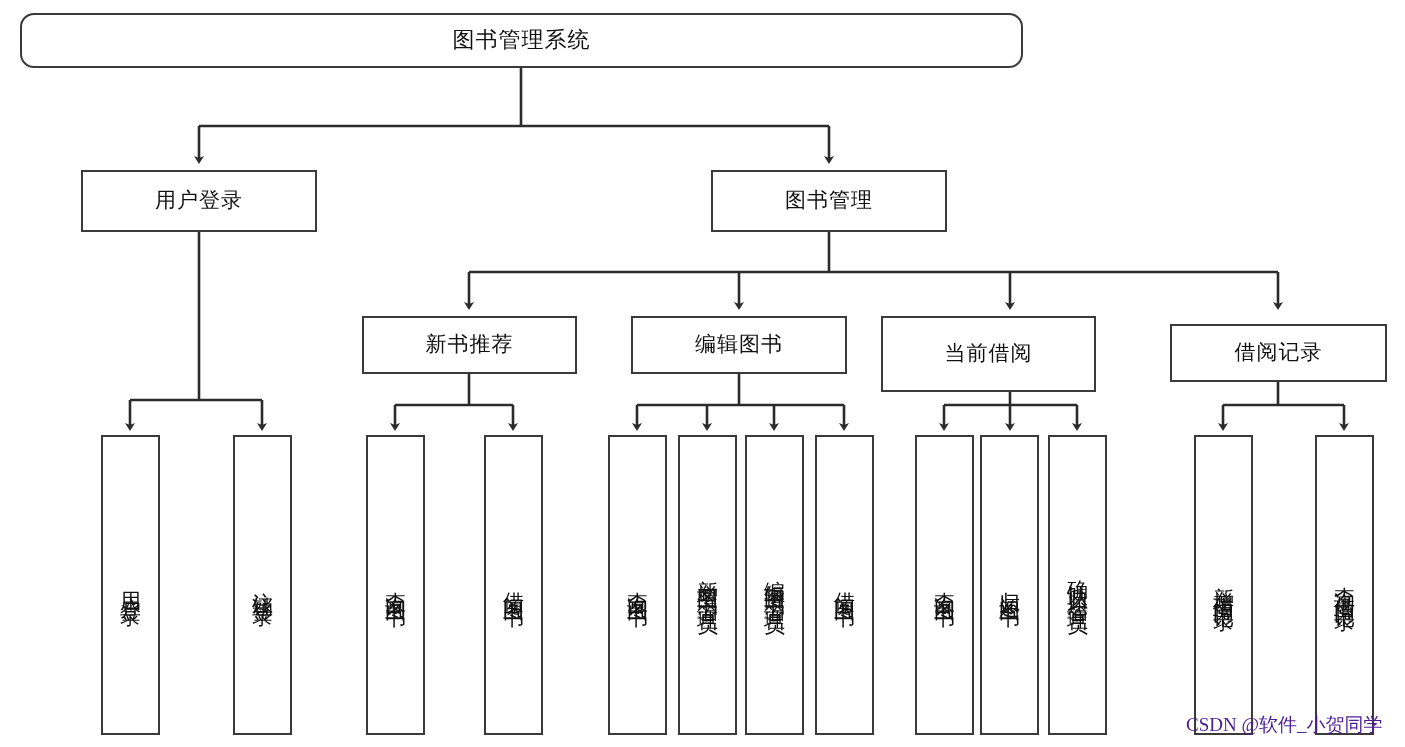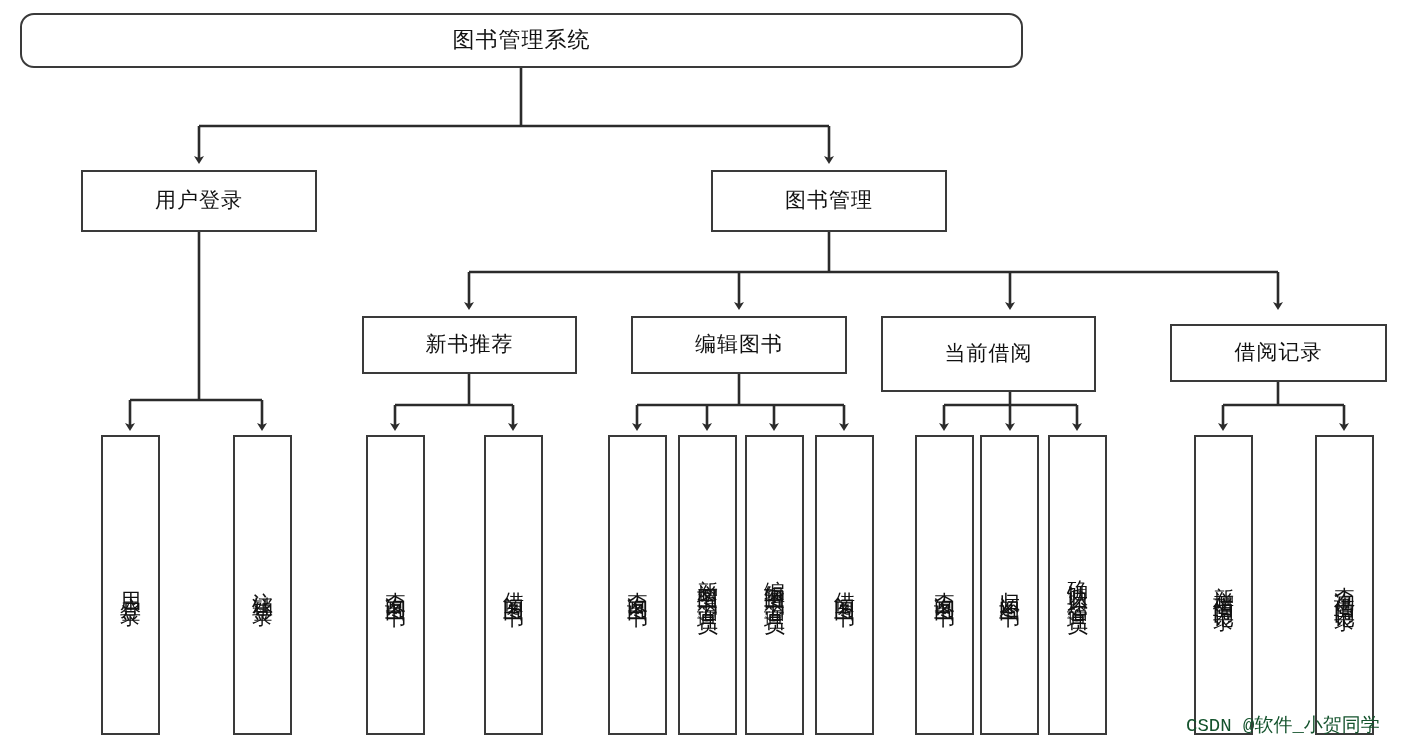--- a/index.html
+++ b/index.html
@@ -57,24 +57,24 @@
     writing-mode: vertical-rl;
     text-orientation: upright;
     letter-spacing: 5px;
     display: block;
   }
   .watermark {
     position: absolute;
     left: 1186px;
     top: 712px;
     font-size: 19px;
-    color: #14532d;
+    color: #4c1d95;
     white-space: nowrap;
     z-index: 5;
-    font-family: Liberation Mono, monospace;
+    font-family: Liberation Serif, serif;
   }
 </style>
 </head>
 <body>
 
 <div id="canvas">
 
   <svg id="edges" viewBox="0 0 1405 747">
     <defs>
       <marker id="arrow" markerWidth="10" markerHeight="10" refX="4" refY="5" orient="auto" markerUnits="userSpaceOnUse">

